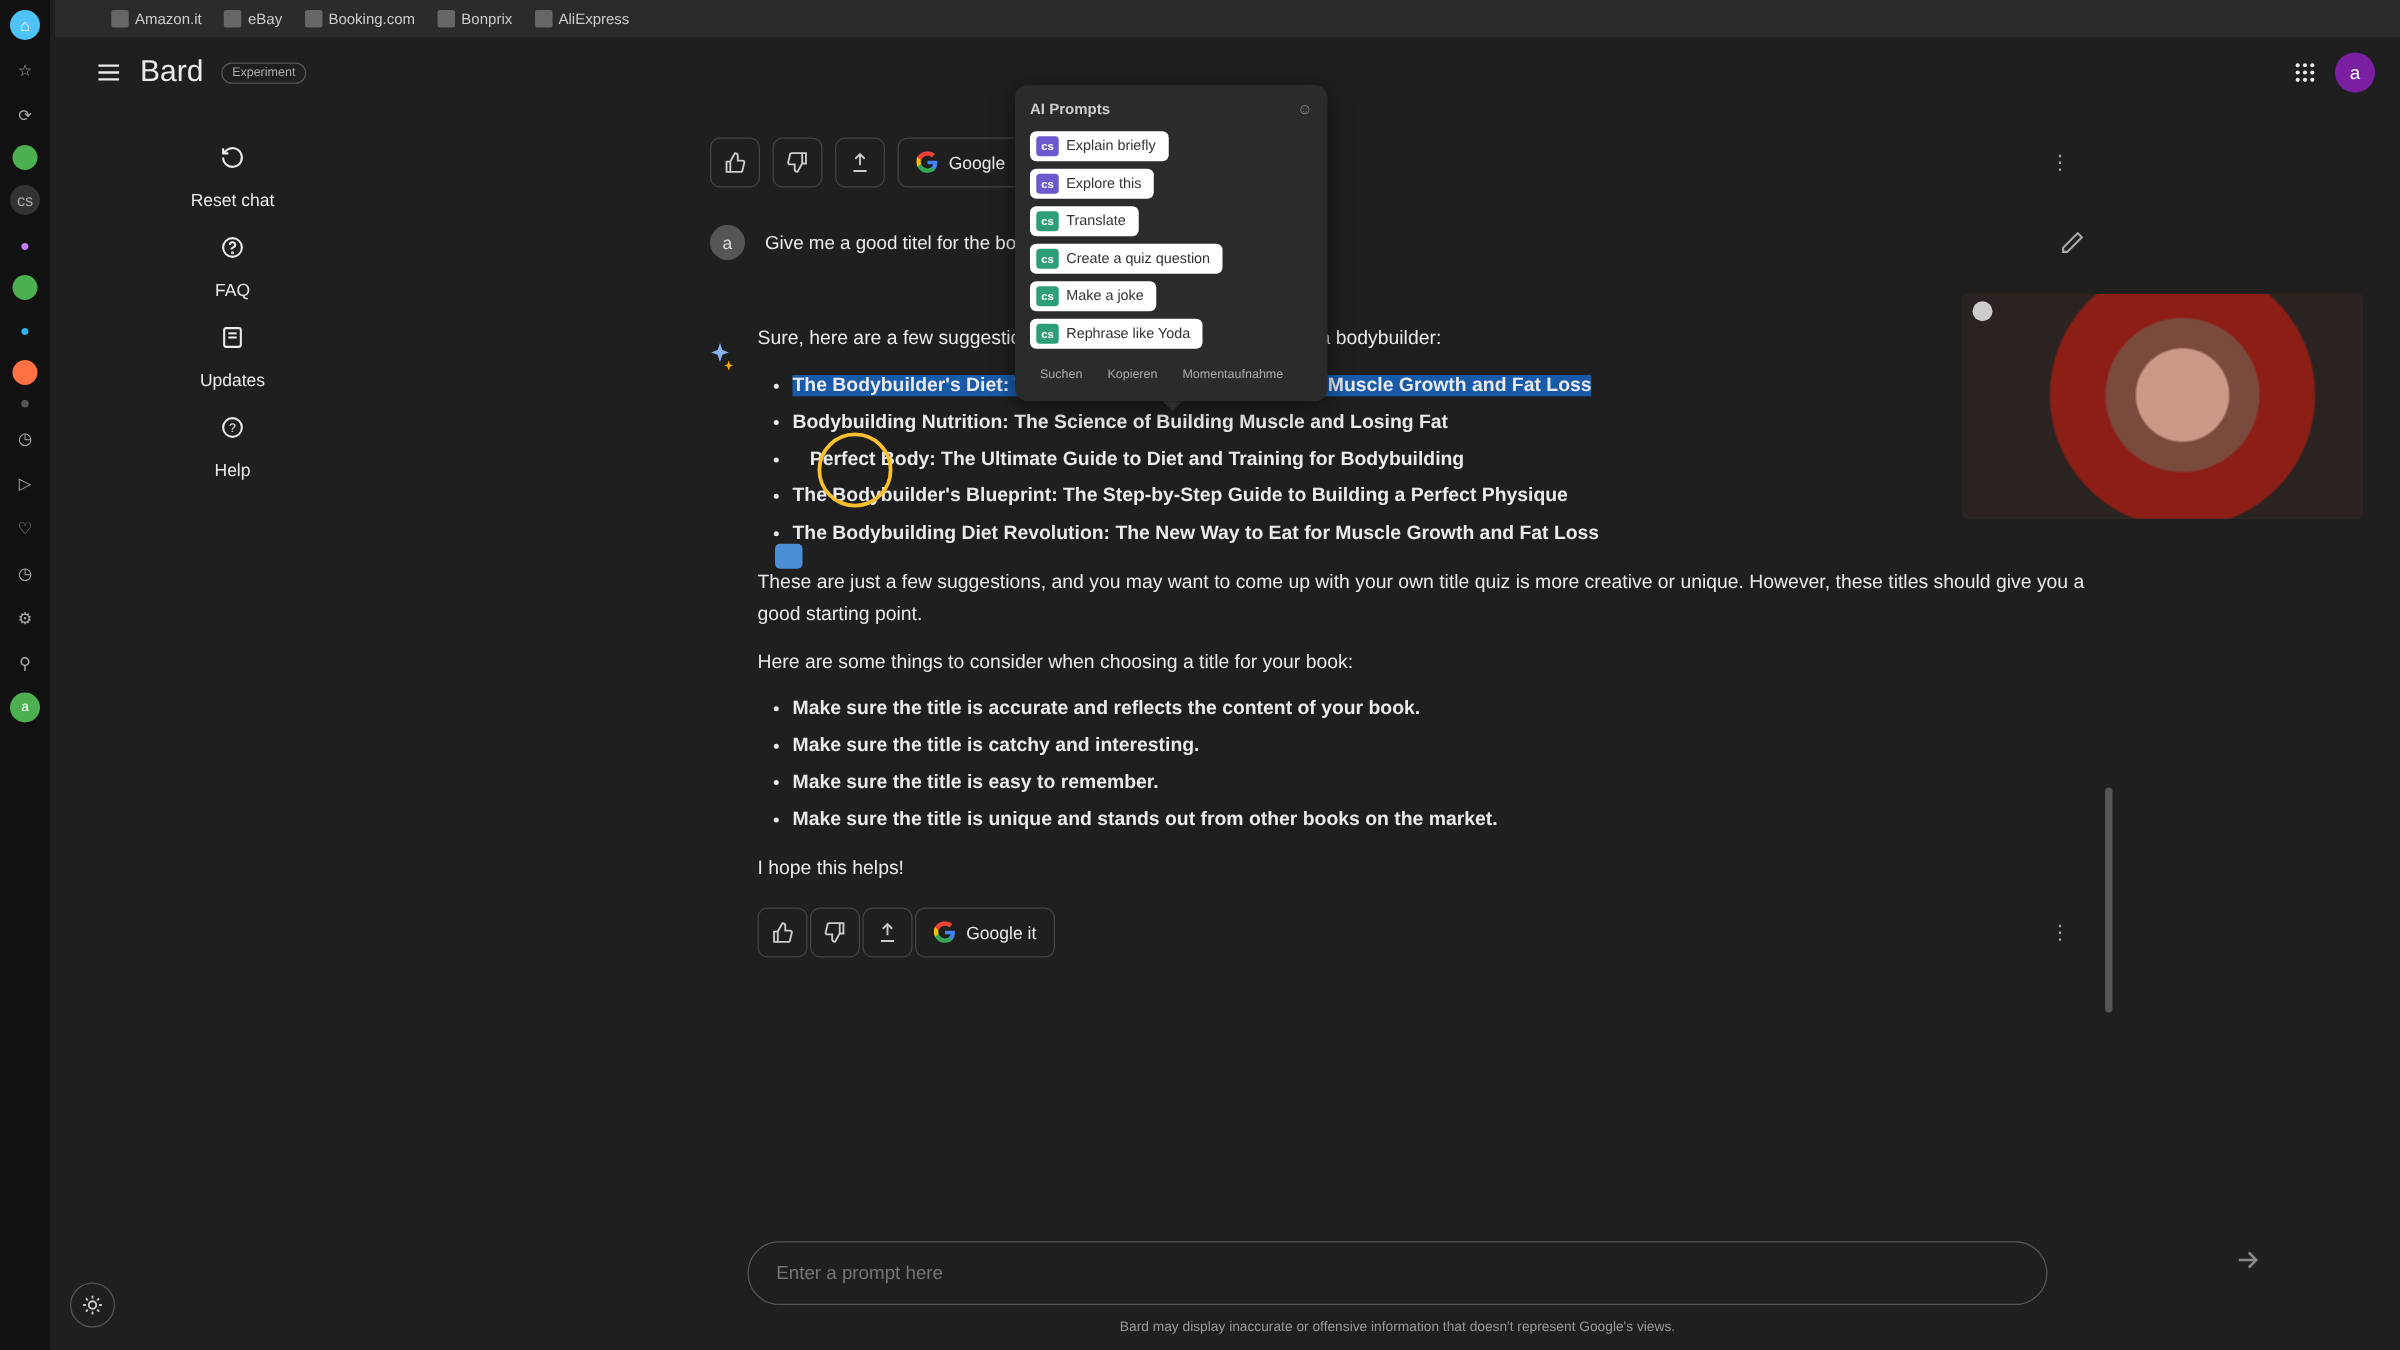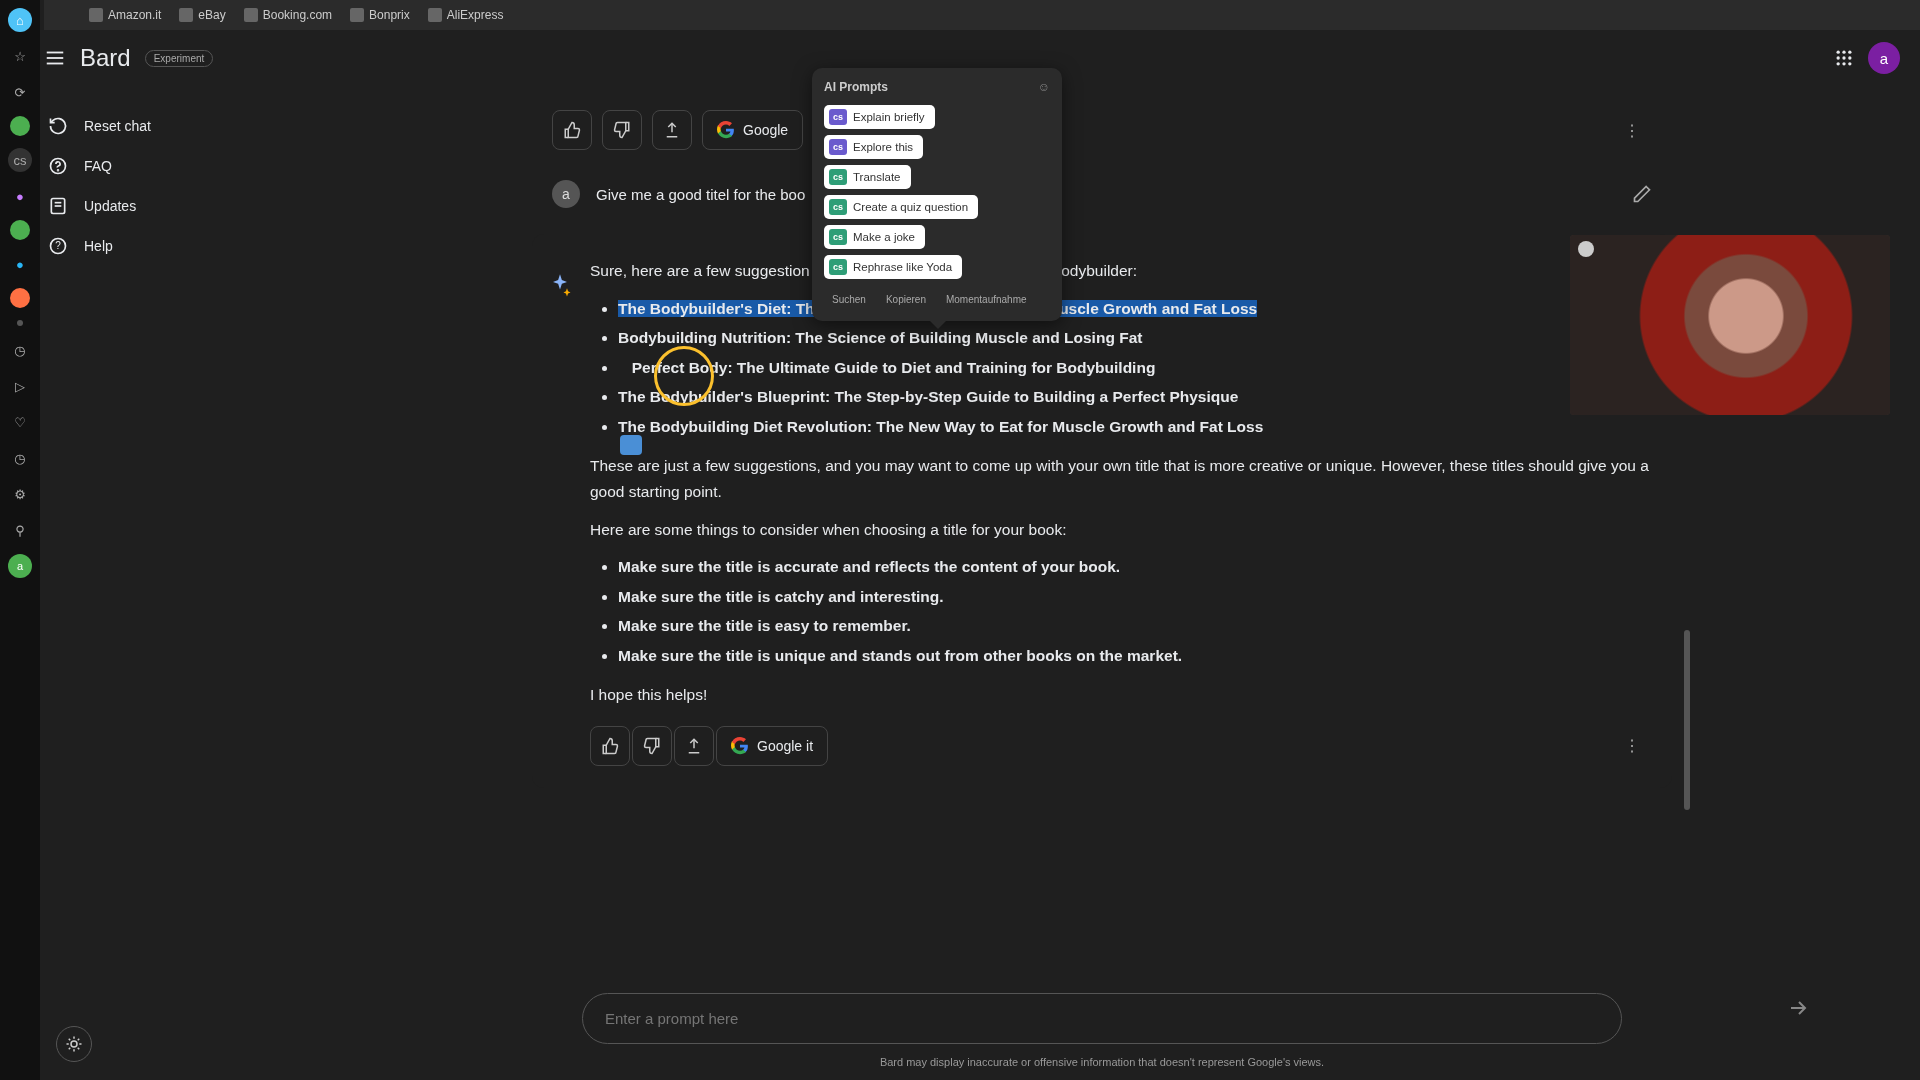--- a/index.html
+++ b/index.html
@@ -6,31 +6,31 @@
 body { font-family: 'Google Sans', Arial, sans-serif; background: #1f1f1f; color: #e8eaed; width: 1920px; height: 1080px; overflow: hidden; position: relative; transform-origin: top left; }
 .bookmarks-bar { height: 30px; background: #2b2b2b; display: flex; align-items: center; padding: 0 10px 0 45px; gap: 18px; font-size: 12px; color: #ccc; margin-left: 44px; }
 .bookmark { display: flex; align-items: center; gap: 5px; cursor: pointer; }
 .bm-icon { width: 14px; height: 14px; background: #666; border-radius: 2px; }
 .vstrip { position: absolute; left: 0; top: 0; width: 40px; height: 100%; background: #111; display: flex; flex-direction: column; align-items: center; padding-top: 8px; gap: 12px; }
 .vstrip-item { width: 24px; height: 24px; border-radius: 50%; display: flex; align-items: center; justify-content: center; font-size: 13px; color: #aaa; cursor: pointer; }
 .vstrip-home { background: #4fc3f7; color: #fff; }
 .vstrip-dot { width: 6px; height: 6px; background: #555; border-radius: 50%; }
 .vstrip-green { background: #4caf50; width: 20px; height: 20px; }
 .vstrip-orange { background: #ff7043; width: 20px; height: 20px; }
-.appwrap { margin-left: 24px; height: calc(100% - 30px); display: flex; flex-direction: column; }
+.appwrap { margin-left: 56px; height: calc(100% - 30px); display: flex; flex-direction: column; }
 .header { height: 56px; display: flex; align-items: center; padding: 0 20px; gap: 14px; }
 .hamburger { width: 22px; height: 22px; color: #e8eaed; cursor: pointer; }
 .brand { font-size: 24px; color: #e8eaed; font-weight: 400; }
 .badge { font-size: 10px; color: #aaa; border: 1px solid #555; border-radius: 10px; padding: 2px 8px; }
 .header-spacer { flex: 1; }
 .apps-grid { width: 20px; height: 20px; color: #e8eaed; cursor: pointer; }
 .avatar { width: 32px; height: 32px; border-radius: 50%; background: #7b1fa2; color: #fff; display: flex; align-items: center; justify-content: center; font-size: 15px; }
 .body { flex: 1; display: flex; overflow: hidden; }
 .sidebar { width: 260px; padding: 20px 10px; }
-.side-item { display: flex; align-items: center; gap: 16px; padding: 10px 14px; border-radius: 24px; font-size: 14px; color: #e8eaed; cursor: pointer; }
+.side-item { display: flex; align-items: center; gap: 16px; padding: 10px 14px; border-radius: 24px; font-size: 14px; color: #e8eaed; cursor: pointer; flex-direction: column; }
 .side-icon { width: 20px; height: 20px; color: #e8eaed; }
 .chat-area { flex: 1; display: flex; flex-direction: column; max-width: 1200px; margin: 0 auto; padding: 0 30px; }
 .chat-scroll { flex: 1; overflow-y: auto; padding-top: 10px; }
 .toolbar { display: flex; align-items: center; gap: 10px; padding: 14px 20px; border-radius: 12px; }
 .tbtn { width: 40px; height: 40px; border-radius: 8px; border: 1px solid #444; display: flex; align-items: center; justify-content: center; color: #ccc; cursor: pointer; background: transparent; }
 .google-it { display: flex; align-items: center; gap: 8px; height: 40px; border: 1px solid #444; border-radius: 8px; padding: 0 14px; color: #e8eaed; font-size: 14px; cursor: pointer; background: transparent; }
 .glogo { width: 18px; height: 18px; }
 .user-row { display: flex; align-items: center; gap: 16px; padding: 16px 20px; }
 .u-avatar { width: 28px; height: 28px; border-radius: 50%; background: #555; color: #ddd; display: flex; align-items: center; justify-content: center; font-size: 14px; }
 .u-msg { font-size: 15px; color: #e8eaed; }
@@ -220,21 +220,21 @@
             </svg>
           <div class="resp-body">
             <p><span>Sure, here are a few suggestion</span><span style="visibility:hidden">xxxxxxxxxxxxxxxxxxxxxx</span><span>e diet of a bodybuilder:</span></p>
             <ul>
               <li><span class="bold highlight">The Bodybuilder's Diet: The Complete Guide to Eating for Muscle Growth and Fat Loss</span></li>
               <li class="bold">Bodybuilding Nutrition: The Science of Building Muscle and Losing Fat</li>
               <li class="bold"><span style="opacity:0">T   </span><span>Perfect Body: The Ultimate Guide to Diet and Training for Bodybuilding</span></li>
               <li class="bold">The Bodybuilder's Blueprint: The Step-by-Step Guide to Building a Perfect Physique</li>
               <li class="bold">The Bodybuilding Diet Revolution: The New Way to Eat for Muscle Growth and Fat Loss</li>
             </ul>
-            <p>These are just a few suggestions, and you may want to come up with your own title that is more creative or unique. However, these titles should give you a good starting point.</p>
+            <p>These are just a few suggestions, and you may want to come up with your own title quiz is more creative or unique. However, these titles should give you a good starting point.</p>
             <p>Here are some things to consider when choosing a title for your book:</p>
             <ul>
               <li class="bold">Make sure the title is accurate and reflects the content of your book.</li>
               <li class="bold">Make sure the title is catchy and interesting.</li>
               <li class="bold">Make sure the title is easy to remember.</li>
               <li class="bold">Make sure the title is unique and stands out from other books on the market.</li>
             </ul>
             <p>I hope this helps!</p>
           </div>
           <div class="resp-toolbar">

